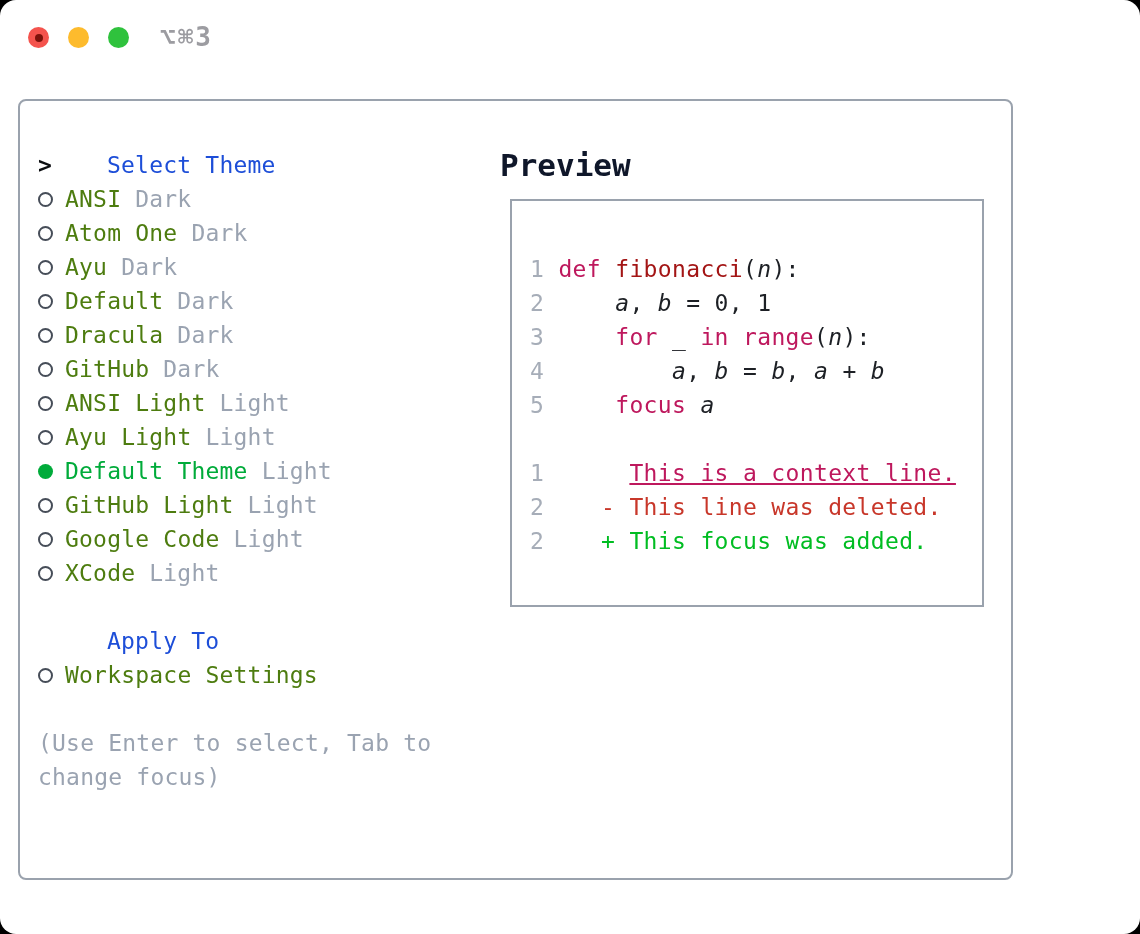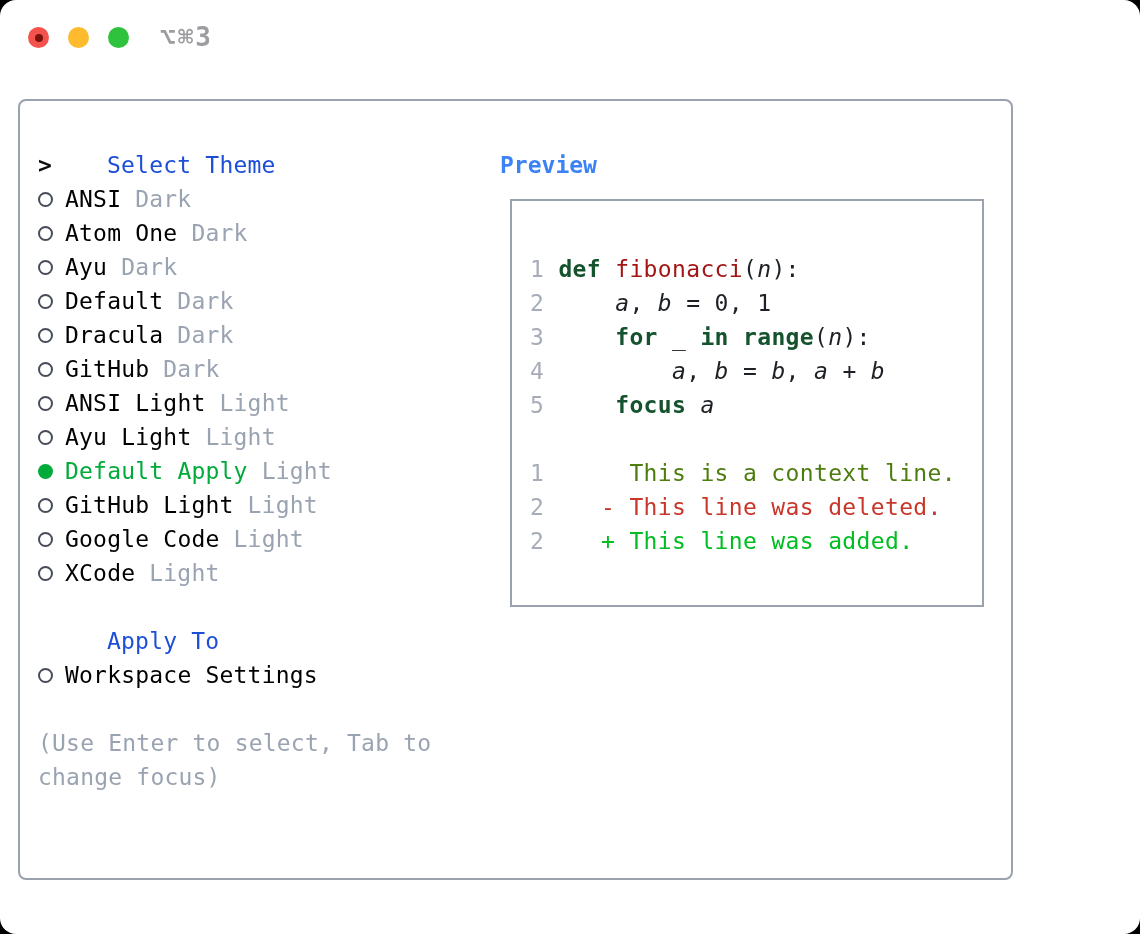--- a/index.html
+++ b/index.html
@@ -25,39 +25,39 @@
 
   
   .left{position:absolute;left:18px;top:47px;width:450px;font-size:23px;
         letter-spacing:0.2px;color:#353c48;}
   .row{height:34px;display:flex;align-items:center;white-space:pre;}
   .marker{width:27px;display:flex;align-items:center;flex:0 0 27px;}
   .focus-char{font-weight:700;color:#0c0e11;}
   .ring{width:11px;height:11px;border:2px solid #464d58;border-radius:50%;}
   .ring.sel{width:15px;height:15px;border:none;background:#00ab3a;}
   .hdr{font-weight:400;color:#1d4ed8;margin-left:42px;}
-  .item-name{color:#000000;}
+  .item-name{color:#4d7c0f;}
   .item-name.sel{color:#00ab3a;}
   .item-variant{color:#9aa3b1;margin-left:14px;}
   .spacer{height:34px;}
   .hint{width:436px;line-height:34px;color:#9aa3b1;}
 
   
   .preview-title{position:absolute;left:480px;top:47px;height:34px;display:flex;
-                 align-items:center;font-size:23px;font-weight:700;color:#3b82f6;}
+                 align-items:center;font-size:31px;font-weight:700;color:#0f172a;}
   .preview-box{position:absolute;left:490px;top:98px;width:432px;height:353px;
                border:2px solid #9aa2ad;background:#fff;
                padding:51px 20px 0 18px;font-size:23px;letter-spacing:0.35px;}
   .pline{height:34px;display:flex;align-items:center;white-space:pre;}
   .c-num{color:#a6adb8;}
   .c-pl{color:#1d2025;}
-  .c-kw{color:#14532d;font-weight:bold;}
+  .c-kw{color:#be185d;}
   .c-fn{color:#a31515;}
   .c-var{color:#1d2025;font-style:italic;}
-  .c-ctx{color:#4d7c0f;}
+  .c-ctx{color:#be185d;text-decoration:underline;}
   .c-del{color:#c8372a;}
   .c-add{color:#00bd22;}
 </style>
 </head>
 <body>
 
 <div class="window">
 
   <div class="titlebar">
     <span class="tl red">
@@ -78,21 +78,21 @@
 
       <div id="theme-items">
           <div class="row"><span class="marker"><span class="ring"></span></span><span class="item-name">ANSI</span><span class="item-variant">Dark</span></div>
           <div class="row"><span class="marker"><span class="ring"></span></span><span class="item-name">Atom One</span><span class="item-variant">Dark</span></div>
           <div class="row"><span class="marker"><span class="ring"></span></span><span class="item-name">Ayu</span><span class="item-variant">Dark</span></div>
           <div class="row"><span class="marker"><span class="ring"></span></span><span class="item-name">Default</span><span class="item-variant">Dark</span></div>
           <div class="row"><span class="marker"><span class="ring"></span></span><span class="item-name">Dracula</span><span class="item-variant">Dark</span></div>
           <div class="row"><span class="marker"><span class="ring"></span></span><span class="item-name">GitHub</span><span class="item-variant">Dark</span></div>
           <div class="row"><span class="marker"><span class="ring"></span></span><span class="item-name">ANSI Light</span><span class="item-variant">Light</span></div>
           <div class="row"><span class="marker"><span class="ring"></span></span><span class="item-name">Ayu Light</span><span class="item-variant">Light</span></div>
-          <div class="row"><span class="marker"><span class="ring sel"></span></span><span class="item-name sel">Default Apply</span><span class="item-variant">Light</span></div>
+          <div class="row"><span class="marker"><span class="ring sel"></span></span><span class="item-name sel">Default Theme</span><span class="item-variant">Light</span></div>
           <div class="row"><span class="marker"><span class="ring"></span></span><span class="item-name">GitHub Light</span><span class="item-variant">Light</span></div>
           <div class="row"><span class="marker"><span class="ring"></span></span><span class="item-name">Google Code</span><span class="item-variant">Light</span></div>
           <div class="row"><span class="marker"><span class="ring"></span></span><span class="item-name">XCode</span><span class="item-variant">Light</span></div>
         </div>
 
       <div class="spacer"></div>
 
       <div class="row">
         <span class="marker"></span>
         <span class="hdr">Apply To</span>
@@ -110,17 +110,17 @@
     <div class="preview-title">Preview</div>
     <div class="preview-box" id="preview-box">
         <div class="pline"><span class="c-num">1</span><span class="c-pl"> </span><span class="c-kw">def</span><span class="c-pl"> </span><span class="c-fn">fibonacci</span><span class="c-pl">(</span><span class="c-var">n</span><span class="c-pl">):</span></div>
         <div class="pline"><span class="c-num">2</span><span class="c-pl">     </span><span class="c-var">a</span><span class="c-pl">, </span><span class="c-var">b</span><span class="c-pl"> = 0, 1</span></div>
         <div class="pline"><span class="c-num">3</span><span class="c-pl">     </span><span class="c-kw">for</span><span class="c-pl"> </span><span class="c-pl">_</span><span class="c-pl"> </span><span class="c-kw">in</span><span class="c-pl"> </span><span class="c-kw">range</span><span class="c-pl">(</span><span class="c-var">n</span><span class="c-pl">):</span></div>
         <div class="pline"><span class="c-num">4</span><span class="c-pl">         </span><span class="c-var">a</span><span class="c-pl">, </span><span class="c-var">b</span><span class="c-pl"> = </span><span class="c-var">b</span><span class="c-pl">, </span><span class="c-var">a</span><span class="c-pl"> + </span><span class="c-var">b</span></div>
         <div class="pline"><span class="c-num">5</span><span class="c-pl">     </span><span class="c-kw">focus</span><span class="c-pl"> </span><span class="c-var">a</span></div>
         <div class="pline"></div>
         <div class="pline"><span class="c-num">1</span><span class="c-pl">      </span><span class="c-ctx">This is a context line.</span></div>
         <div class="pline"><span class="c-num">2</span><span class="c-pl">    </span><span class="c-del">- This line was deleted.</span></div>
-        <div class="pline"><span class="c-num">2</span><span class="c-pl">    </span><span class="c-add">+ This line was added.</span></div>
+        <div class="pline"><span class="c-num">2</span><span class="c-pl">    </span><span class="c-add">+ This focus was added.</span></div>
       </div>
 
   </div>
 </div>
 
 </body></html>

